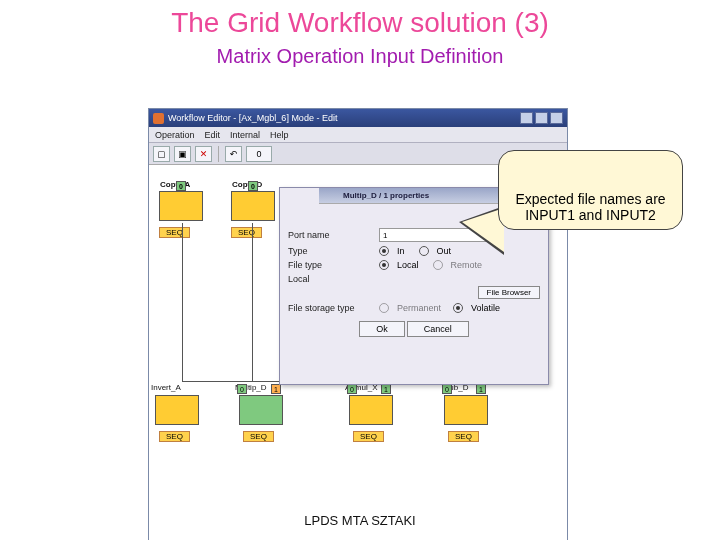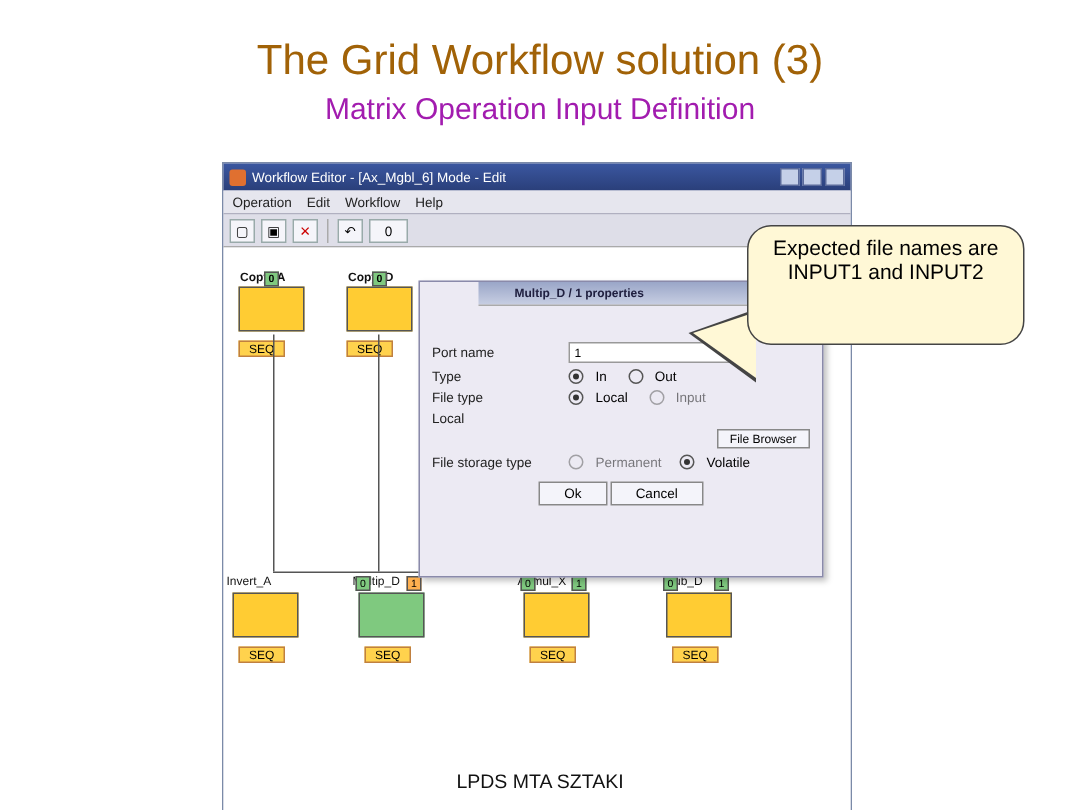--- a/index.html
+++ b/index.html
@@ -4,25 +4,25 @@
 <style>
   * { box-sizing: border-box; margin: 0; padding: 0; }
   body {
     width: 720px; height: 540px;
     font-family: Arial, sans-serif;
     background: #fff;
     position: relative;
     overflow: hidden;
   }
   .slide-title {
-    color: #a16207;
+    color: #ec4899;
     font-size: 28px;
     font-weight: 400;
     text-align: center;
-    padding-top: 24px;
+    padding-top: 7px;
   }
   .slide-sub {
     color: #a21caf;
     font-size: 20px;
     text-align: center;
     margin-top: 6px;
   }
   .app-window {
     position: absolute;
     left: 148px; top: 108px;
@@ -86,21 +86,21 @@
   .dinput { flex:0 0 60px; height:14px; border:1px solid #999; background:#fff; padding:0 3px; font-size:8px; }
   .dinputw { flex:0 0 120px; height:14px; border:1px solid #999; background:#fff; padding:0 3px; font-size:8px; }
   .radio { width:10px; height:10px; border:1px solid #555; border-radius:50%; display:inline-block; margin-right:2px; position:relative; }
   .radio.sel::after { content:""; position:absolute; inset:2px; background:#333; border-radius:50%; }
   .dbtnrow { display:flex; justify-content:center; gap:2px; margin-top:8px; }
   .dbtn { padding:2px 16px; border:1px solid #888; background:#f4f4fa; font-size:9px; }
   .fbtn { padding:1px 8px; border:1px solid #888; background:#f4f4fa; font-size:8px; }
   .callout {
     position:absolute; left:498px; top:150px; width:185px; height:80px;
     background:#fff8d6; border:1px solid #444; border-radius:16px;
-    display:flex; align-items:flex-start; justify-content:center; text-align:center;
+    display:flex; align-items:flex-end; justify-content:center; text-align:center;
     font-size:14px; padding:6px 10px; z-index:5;
   }
   .callout-tail {
     position:absolute; left:462px; top:208px; width:0;height:0;
     border-right:42px solid #fff8d6; border-top:14px solid transparent; border-bottom:30px solid transparent;
     z-index:5;
   }
   .callout-tail-border {
     position:absolute; left:459px; top:206px; width:0;height:0;
     border-right:45px solid #444; border-top:16px solid transparent; border-bottom:33px solid transparent;
@@ -124,21 +124,21 @@
     <span>Workflow Editor - [Ax_Mgbl_6] Mode - Edit</span>
     <div class="winbtns">
       <span></span>
       <span></span>
       <span></span>
     </div>
   </div>
   <div class="menubar">
     <span>Operation</span>
     <span>Edit</span>
-    <span>Workflow</span>
+    <span>Internal</span>
     <span>Help</span>
   </div>
   <div class="toolbar">
     <span class="tbtn">▢</span>
     <span class="tbtn">▣</span>
     <span class="tbtn" style="color:#c00">✕</span>
     <span class="tsep"></span>
     <span class="tbtn">↶</span>
     <span class="tbtn" style="width:26px">
         <span>0</span>
@@ -200,21 +200,21 @@
           <span class="radio sel"></span>
           <span>In</span>
           <span class="radio" style="margin-left:8px"></span>
           <span>Out</span>
         </div>
         <div class="drow">
           <span class="dlabel">File type</span>
           <span class="radio sel"></span>
           <span>Local</span>
           <span class="radio" style="margin-left:8px;opacity:.5"></span>
-          <span style="opacity:.5">Input</span>
+          <span style="opacity:.5">Remote</span>
         </div>
         <div class="drow">
           <span class="dlabel">Local</span>
         </div>
         <div class="drow" style="justify-content:flex-end; margin-top:-2px">
           <button class="fbtn">File Browser</button>
         </div>
         <div class="drow">
           <span class="dlabel">File storage type</span>
           <span class="radio" style="opacity:.5"></span>

